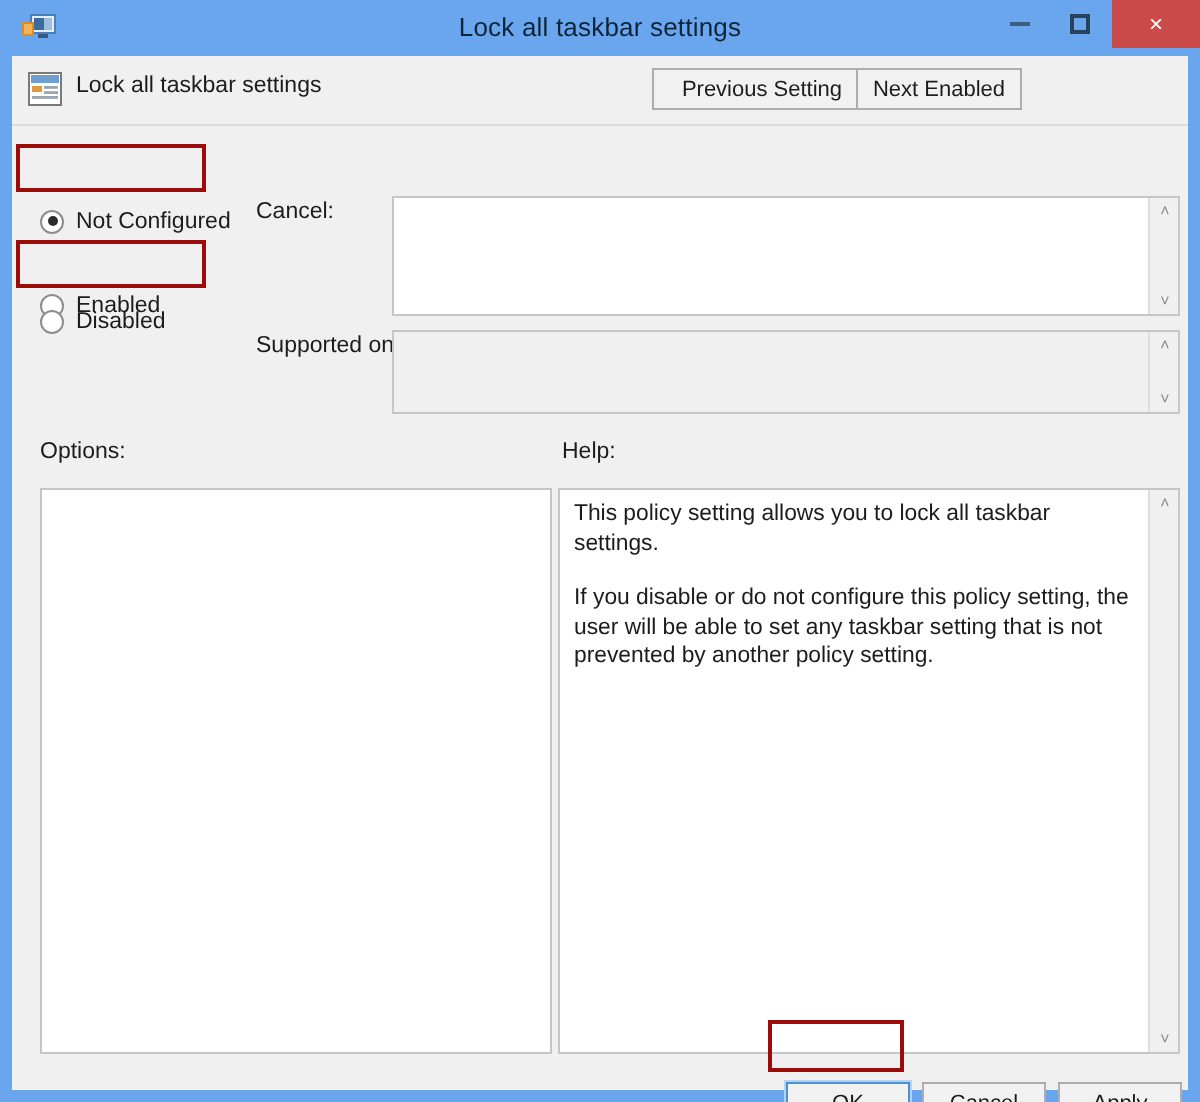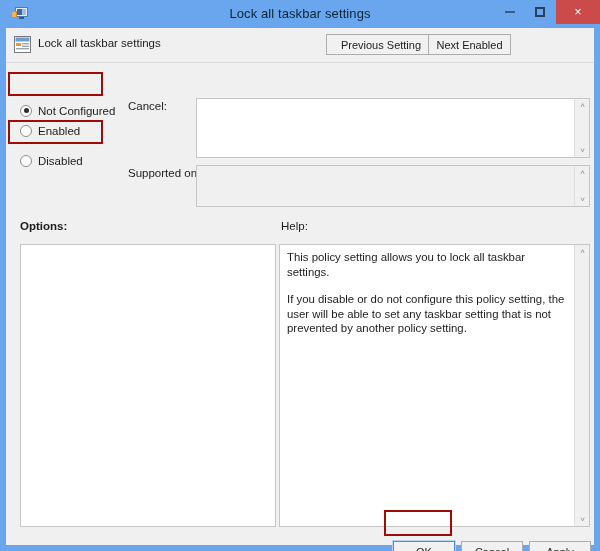--- a/index.html
+++ b/index.html
@@ -131,21 +131,21 @@
   #radio-group { position: absolute; left: 0; top: 34px; }
   .radio-row {
     position: absolute;
     left: 14px;
     height: 17px;
     display: flex;
     align-items: center;
     cursor: default;
   }
   #radio-notconfigured { top: 40px; }
-  #radio-enabled       { top: 60px; text-align: right; }
+  #radio-enabled       { top: 82px; text-align: right; }
   #radio-disabled      { top: 90px; }
   .radio-mark {
     width: 12px; height: 12px;
     border-radius: 50%;
     border: 1px solid #8d8d8d;
     background: #ffffff;
     box-sizing: border-box;
     position: relative;
     flex: 0 0 auto;
   }
@@ -219,21 +219,21 @@
     left: 0; width: 15px; height: 13px;
     display: flex; align-items: center; justify-content: center;
     font-size: 8px;
     color: #8b8b8b;
     line-height: 1;
   }
   .vscroll .arr.up   { top: 0; }
   .vscroll .arr.down { bottom: 0; }
 
   
-  #label-options { left: 14px;  top: 192px; font-weight: bold; }
+  #label-options { left: 14px;  top: 192px; }
   #label-help    { left: 275px; top: 192px; }
 
   #options-panel {
     left: 14px; top: 216px;
     width: 256px; height: 283px;
   }
   #help-panel {
     left: 273px; top: 216px;
     width: 311px; height: 283px;
   }

